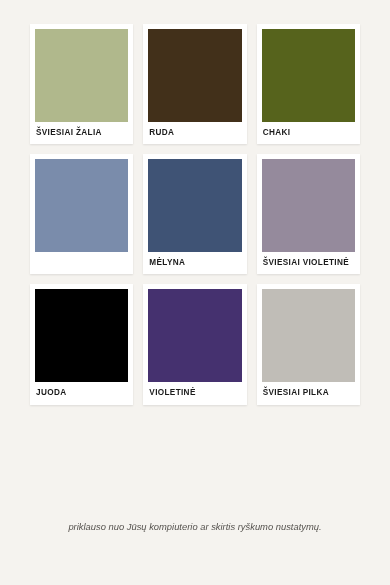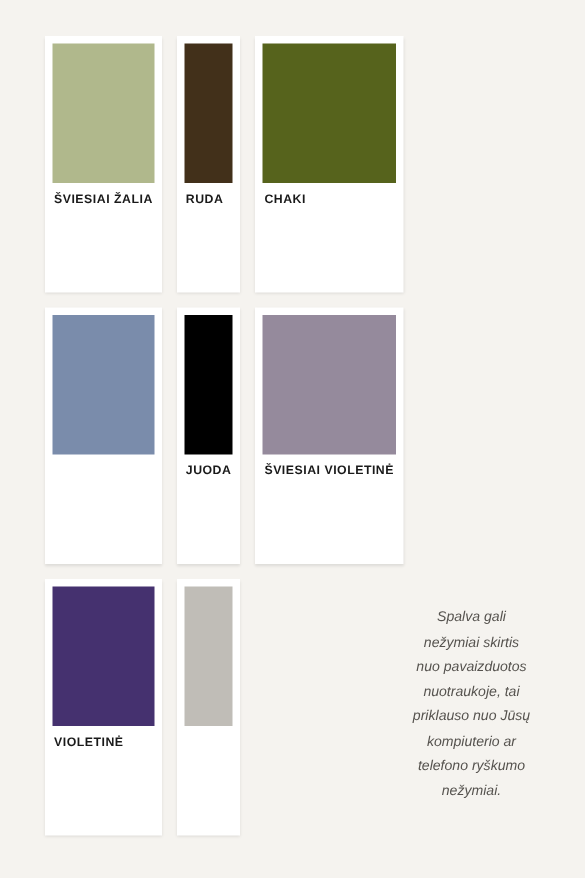--- a/index.html
+++ b/index.html
@@ -13,21 +13,21 @@
     background:#f5f3ef;
     font-family:"Liberation Sans", sans-serif;
     overflow:hidden;
   }
 
   #palette-page {
     width:390px;
     height:569px;
     padding:24px 30px 12px 30px;
     display:flex;
-    flex-direction:row;
+    flex-direction:column;
   }
 
   
   #swatch-grid {
     display:grid;
     grid-template-columns:repeat(3, 1fr);
     gap:10px 10px;
   }
 
   .swatch-card {
@@ -80,35 +80,39 @@
         <div class="swatch-label">RUDA</div>
       </div>
       <div class="swatch-card">
         <div class="swatch-chip" style="background: rgb(86, 99, 28);"></div>
         <div class="swatch-label">CHAKI</div>
       </div>
       <div class="swatch-card">
         <div class="swatch-chip" style="background: rgb(122, 140, 171);"></div>
       </div>
       <div class="swatch-card">
-        <div class="swatch-chip" style="background: rgb(0, 0, 0);"></div>
-        <div class="swatch-label">JUODA</div>
+        <div class="swatch-chip" style="background: rgb(63, 83, 117);"></div>
+        <div class="swatch-label">MĖLYNA</div>
       </div>
       <div class="swatch-card">
         <div class="swatch-chip" style="background: rgb(149, 138, 156);"></div>
         <div class="swatch-label">ŠVIESIAI VIOLETINĖ</div>
+      </div>
+      <div class="swatch-card">
+        <div class="swatch-chip" style="background: rgb(0, 0, 0);"></div>
+        <div class="swatch-label">JUODA</div>
       </div>
       <div class="swatch-card">
         <div class="swatch-chip" style="background: rgb(69, 49, 111);"></div>
         <div class="swatch-label">VIOLETINĖ</div>
       </div>
       <div class="swatch-card">
         <div class="swatch-chip" style="background: rgb(192, 189, 183);"></div>
+        <div class="swatch-label">ŠVIESIAI PILKA</div>
       </div>
     </div>
 
   <div id="palette-note">
-    <span>Spalva gali nežymiai skirtis nuo pavaizduotos nuotraukoje, tai</span>
     <br>
-    <span>priklauso nuo Jūsų kompiuterio ar telefono ryškumo nežymiai.</span>
+    <span>priklauso nuo Jūsų kompiuterio ar skirtis ryškumo nustatymų.</span>
   </div>
 
 </div>
 
 </body></html>

